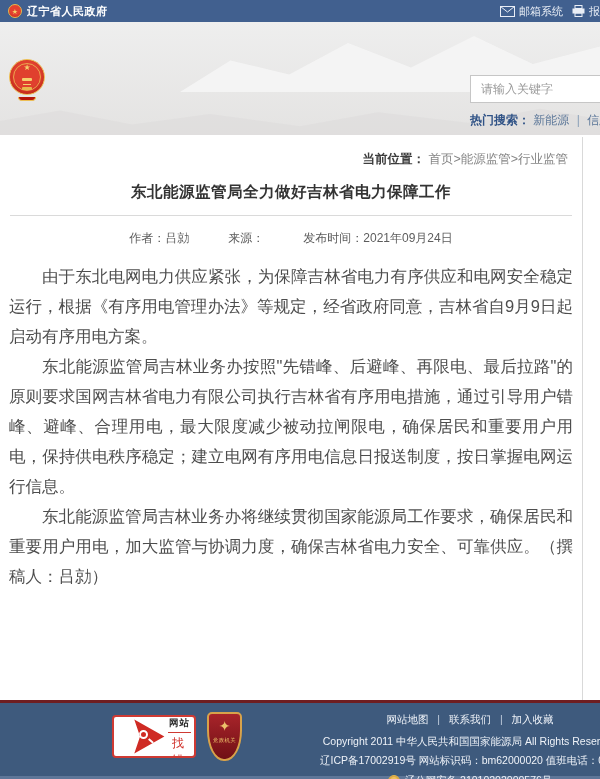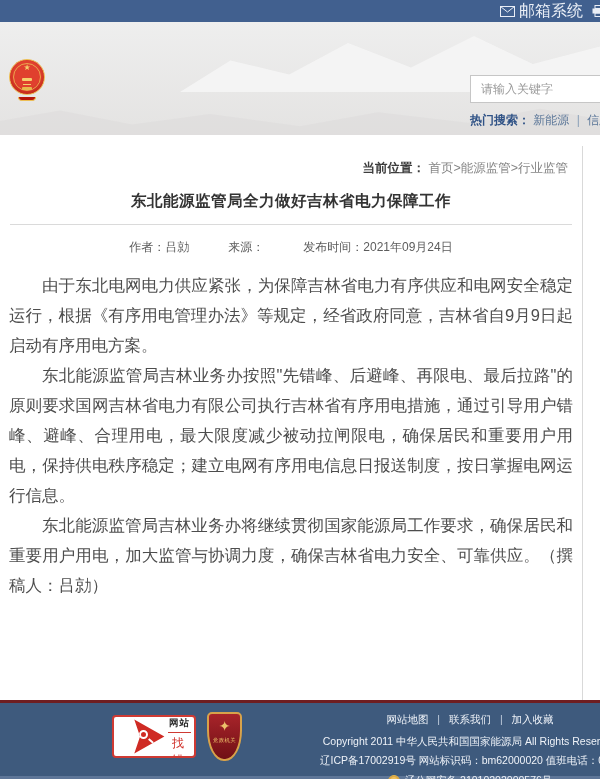--- a/index.html
+++ b/index.html
@@ -5,21 +5,21 @@
   * { margin:0; padding:0; box-sizing:border-box; }
   body { font-family:"Liberation Sans","DejaVu Sans",sans-serif; background:#fff; }
   .page { position:relative; width:600px; height:779px; overflow:hidden; background:#fff; }
 
   
   .topbar { position:absolute; top:0; left:0; width:600px; height:22px; background:#41608f; color:#fff; }
   .topbar-left { position:absolute; left:8px; top:0; height:22px; display:flex; align-items:center; gap:5px; }
   .tb-emblem { width:14px; height:14px; border-radius:50%; background:radial-gradient(circle at 50% 40%, #e2402f 55%, #b5160b); border:1px solid #e8b84b; display:flex; align-items:center; justify-content:center; color:#f4cf6b; font-size:7px; line-height:1; }
   .tb-site { font-size:11px; font-weight:bold; color:#fff; letter-spacing:.5px; }
   .topbar-right { position:absolute; left:500px; top:0; height:22px; display:flex; align-items:center; gap:9px; white-space:nowrap; }
-  .tb-item { display:flex; align-items:center; gap:4px; font-size:16px; color:#e9eef6; }
+  .tb-item { display:flex; align-items:center; gap:4px; font-size:11px; color:#e9eef6; }
   .tb-item svg { display:block; }
 
   
   .header { position:absolute; top:22px; left:0; width:600px; height:113px; background:linear-gradient(#eeeeee, #e4e3e2); overflow:hidden; }
   .mountain1 { position:absolute; left:180px; top:0; width:420px; height:70px; background:#f5f5f5; clip-path:polygon(0 100%, 12% 55%, 26% 75%, 40% 30%, 55% 65%, 70% 20%, 84% 60%, 100% 35%, 100% 100%); opacity:.9; }
   .mountain2 { position:absolute; left:0; top:78px; width:600px; height:35px; background:#dcdbda; clip-path:polygon(0 100%, 0 60%, 10% 30%, 22% 70%, 35% 40%, 50% 75%, 63% 35%, 78% 65%, 90% 25%, 100% 55%, 100% 100%); opacity:.55; }
   .logo-link { position:absolute; left:9px; top:22px; width:360px; height:70px; display:flex; align-items:center; gap:8px; cursor:pointer; }
   .emblem { position:relative; width:36px; height:44px; flex:0 0 auto; }
   .emblem .disc { position:absolute; left:0; top:2px; width:36px; height:36px; border-radius:50%; background:radial-gradient(circle at 50% 42%, #e0402e 50%, #a8140a); border:1.5px solid #edbf55; }
   .emblem .ring { position:absolute; left:4px; top:6px; width:28px; height:28px; border-radius:50%; border:1px solid #edbf55; opacity:.8; }
@@ -30,21 +30,21 @@
   .site-sub { font-size:10px; color:#3b66a8; margin-top:3px; letter-spacing:.2px; }
 
   .search-input { position:absolute; left:470px; top:53px; width:142px; height:28px; border:1px solid #c6c6c6; background:#fff; font-size:12px; color:#555; padding:0 10px; outline:none; font-family:inherit; }
   .search-input::placeholder { color:#9a9a9a; }
   .hot-row { position:absolute; left:470px; top:90px; width:220px; white-space:nowrap; font-size:12px; }
   .hot-label { font-weight:bold; color:#2f5286; }
   .hot-link { color:#5c7799; cursor:pointer; }
   .hot-sep { color:#8aa0b8; padding:0 4px; }
 
   
-  .content { position:absolute; top:146px; left:0; width:583px; height:565px; background:#fff; border-right:1px solid #d9d9d9; }
+  .content { position:absolute; top:137px; left:0; width:583px; height:565px; background:#fff; border-right:1px solid #d9d9d9; }
   .crumb { padding:14px 14px 0 0; text-align:right; font-size:12.5px; height:30px; }
   .crumb-label { font-weight:bold; color:#3d3d3d; }
   .crumb-path { color:#848484; cursor:pointer; }
   .art-title { margin-top:15px; text-align:center; font-size:15.5px; font-weight:bold; color:#333; letter-spacing:.5px; }
   .divider { margin:12px 10px 0; border-bottom:1px solid #dadada; }
   .meta { margin-top:14px; display:flex; justify-content:center; gap:39px; font-size:12px; color:#5c5c5c; }
   .article-body { margin-top:14px; padding:0 9px; font-size:16.5px; line-height:30px; color:#4d4d4d; text-align:justify; }
   .article-body p { text-indent:2em; margin:0; }
 
   
@@ -68,20 +68,24 @@
   .ft-icp { margin-top:5px; }
   .ft-sec { margin-top:6px; display:flex; align-items:center; justify-content:center; gap:5px; }
   .sec-icon { width:12px; height:12px; border-radius:50%; background:radial-gradient(circle at 50% 45%, #f0c25c 40%, #c98a2c 70%, #8c5a14); border:1px solid #e6b84b; }
 </style>
 </head>
 <body>
 
 <div class="page">
 
   <div class="topbar">
+    <div class="topbar-left">
+      <span class="tb-emblem">★</span>
+      <span class="tb-site">辽宁省人民政府</span>
+    </div>
     <div class="topbar-right">
       <span class="tb-item">
         <svg width="15" height="11" viewBox="0 0 15 11">
             <rect x="0.5" y="0.5" width="14" height="10" fill="none" stroke="#e9eef6"></rect>
             <path d="M0.5 0.5 L7.5 6 L14.5 0.5" fill="none" stroke="#e9eef6"></path>
           </svg>
         <span>邮箱系统</span>
       </span>
       <span class="tb-item">
         <svg width="13" height="12" viewBox="0 0 13 12">

